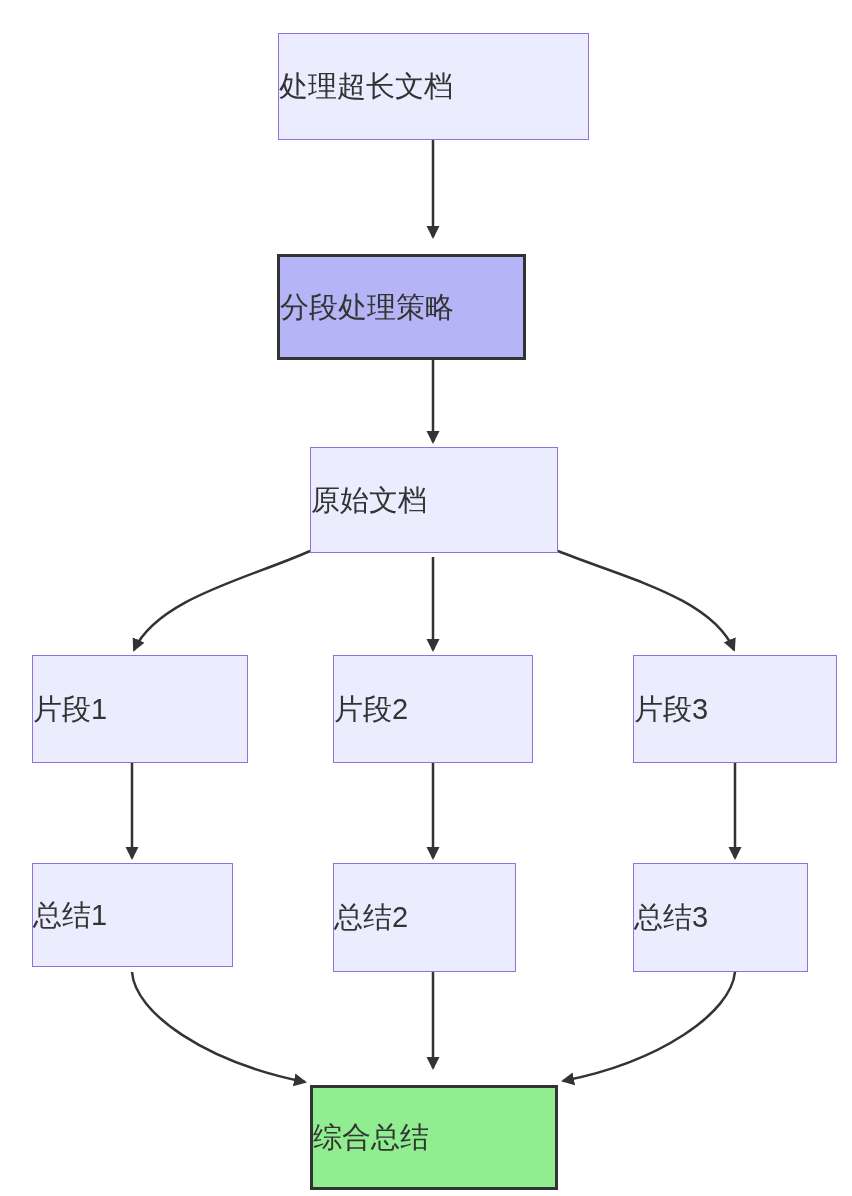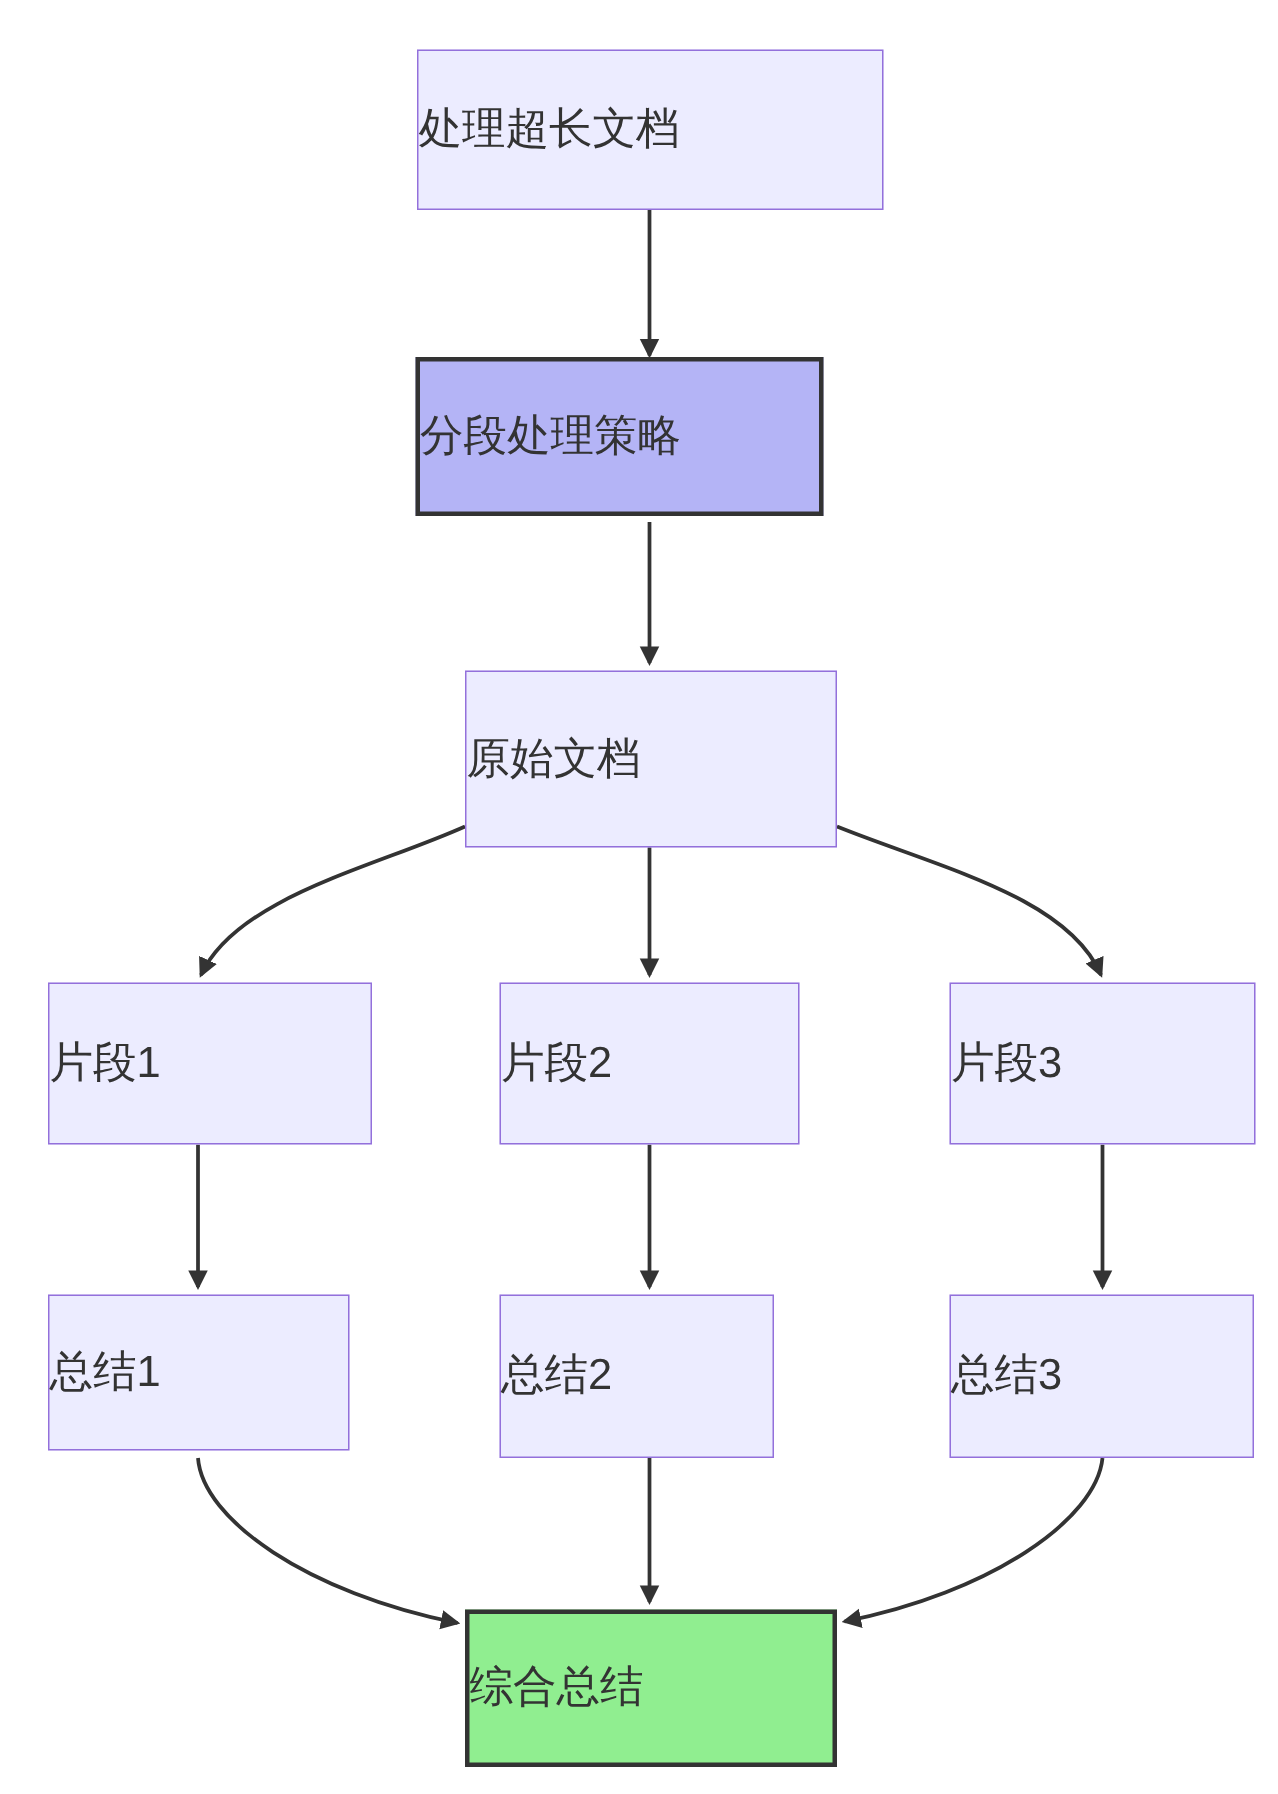--- a/index.html
+++ b/index.html
@@ -22,20 +22,21 @@
     font-size:29px;line-height:1.2;
     text-align:center;white-space:nowrap;
   }
   .node.highlight{
     background:var(--highlight-fill,#B4B4F6);
     border:3px solid var(--highlight-border,#333333);
   }
   .node.success{
     background:var(--success-fill,#90EE90);
     border:3px solid var(--success-border,#333333);
+    margin-top:12px;
   }
 </style>
 </head>
 <body>
 
 <div class="canvas">
 
   <svg class="edges" viewBox="0 0 852 1196" xmlns="http://www.w3.org/2000/svg">
     <defs>
       <marker id="arrowhead" viewBox="0 0 10 10" refX="8.5" refY="5" markerWidth="13" markerHeight="15" orient="auto" markerUnits="userSpaceOnUse">
@@ -52,25 +53,25 @@
     <path class="edge" marker-end="url(#arrowhead)" d="M735 763 L735 858"></path>
     <path class="edge" marker-end="url(#arrowhead)" d="M132 972 C 135 1013, 205 1062, 305 1082"></path>
     <path class="edge" marker-end="url(#arrowhead)" d="M433 972 L433 1068"></path>
     <path class="edge" marker-end="url(#arrowhead)" d="M735 972 C 731 1013, 660 1062, 563 1081"></path>
   </svg>
 
   <div class="node" style="left:278px;top:33px;width:311px;height:107px">
     <span>处理超长文档</span>
   </div>
 
-  <div class="node highlight" style="left:277px;top:238px;width:272px;height:106px">
+  <div class="node highlight" style="left:277px;top:254px;width:249px;height:106px">
     <span>分段处理策略</span>
   </div>
 
-  <div class="node" style="left:310px;top:447px;width:248px;height:118px">
+  <div class="node" style="left:310px;top:447px;width:248px;height:106px">
     <span>原始文档</span>
   </div>
 
   <div class="node" style="left:32px;top:655px;width:216px;height:108px">
     <span>片段1</span>
   </div>
 
   <div class="node" style="left:333px;top:655px;width:200px;height:108px">
     <span>片段2</span>
   </div>
@@ -80,21 +81,21 @@
   </div>
 
   <div class="node" style="left:32px;top:863px;width:201px;height:104px">
     <span>总结1</span>
   </div>
 
   <div class="node" style="left:333px;top:863px;width:183px;height:109px">
     <span>总结2</span>
   </div>
 
-  <div class="node" style="left:633px;top:863px;width:203px;height:109px">
+  <div class="node" style="left:633px;top:863px;width:175px;height:109px">
     <span>总结3</span>
   </div>
 
   <div class="node success" style="left:310px;top:1073px;width:248px;height:105px">
     <span>综合总结</span>
   </div>
 
 </div>
 
 </body></html>

